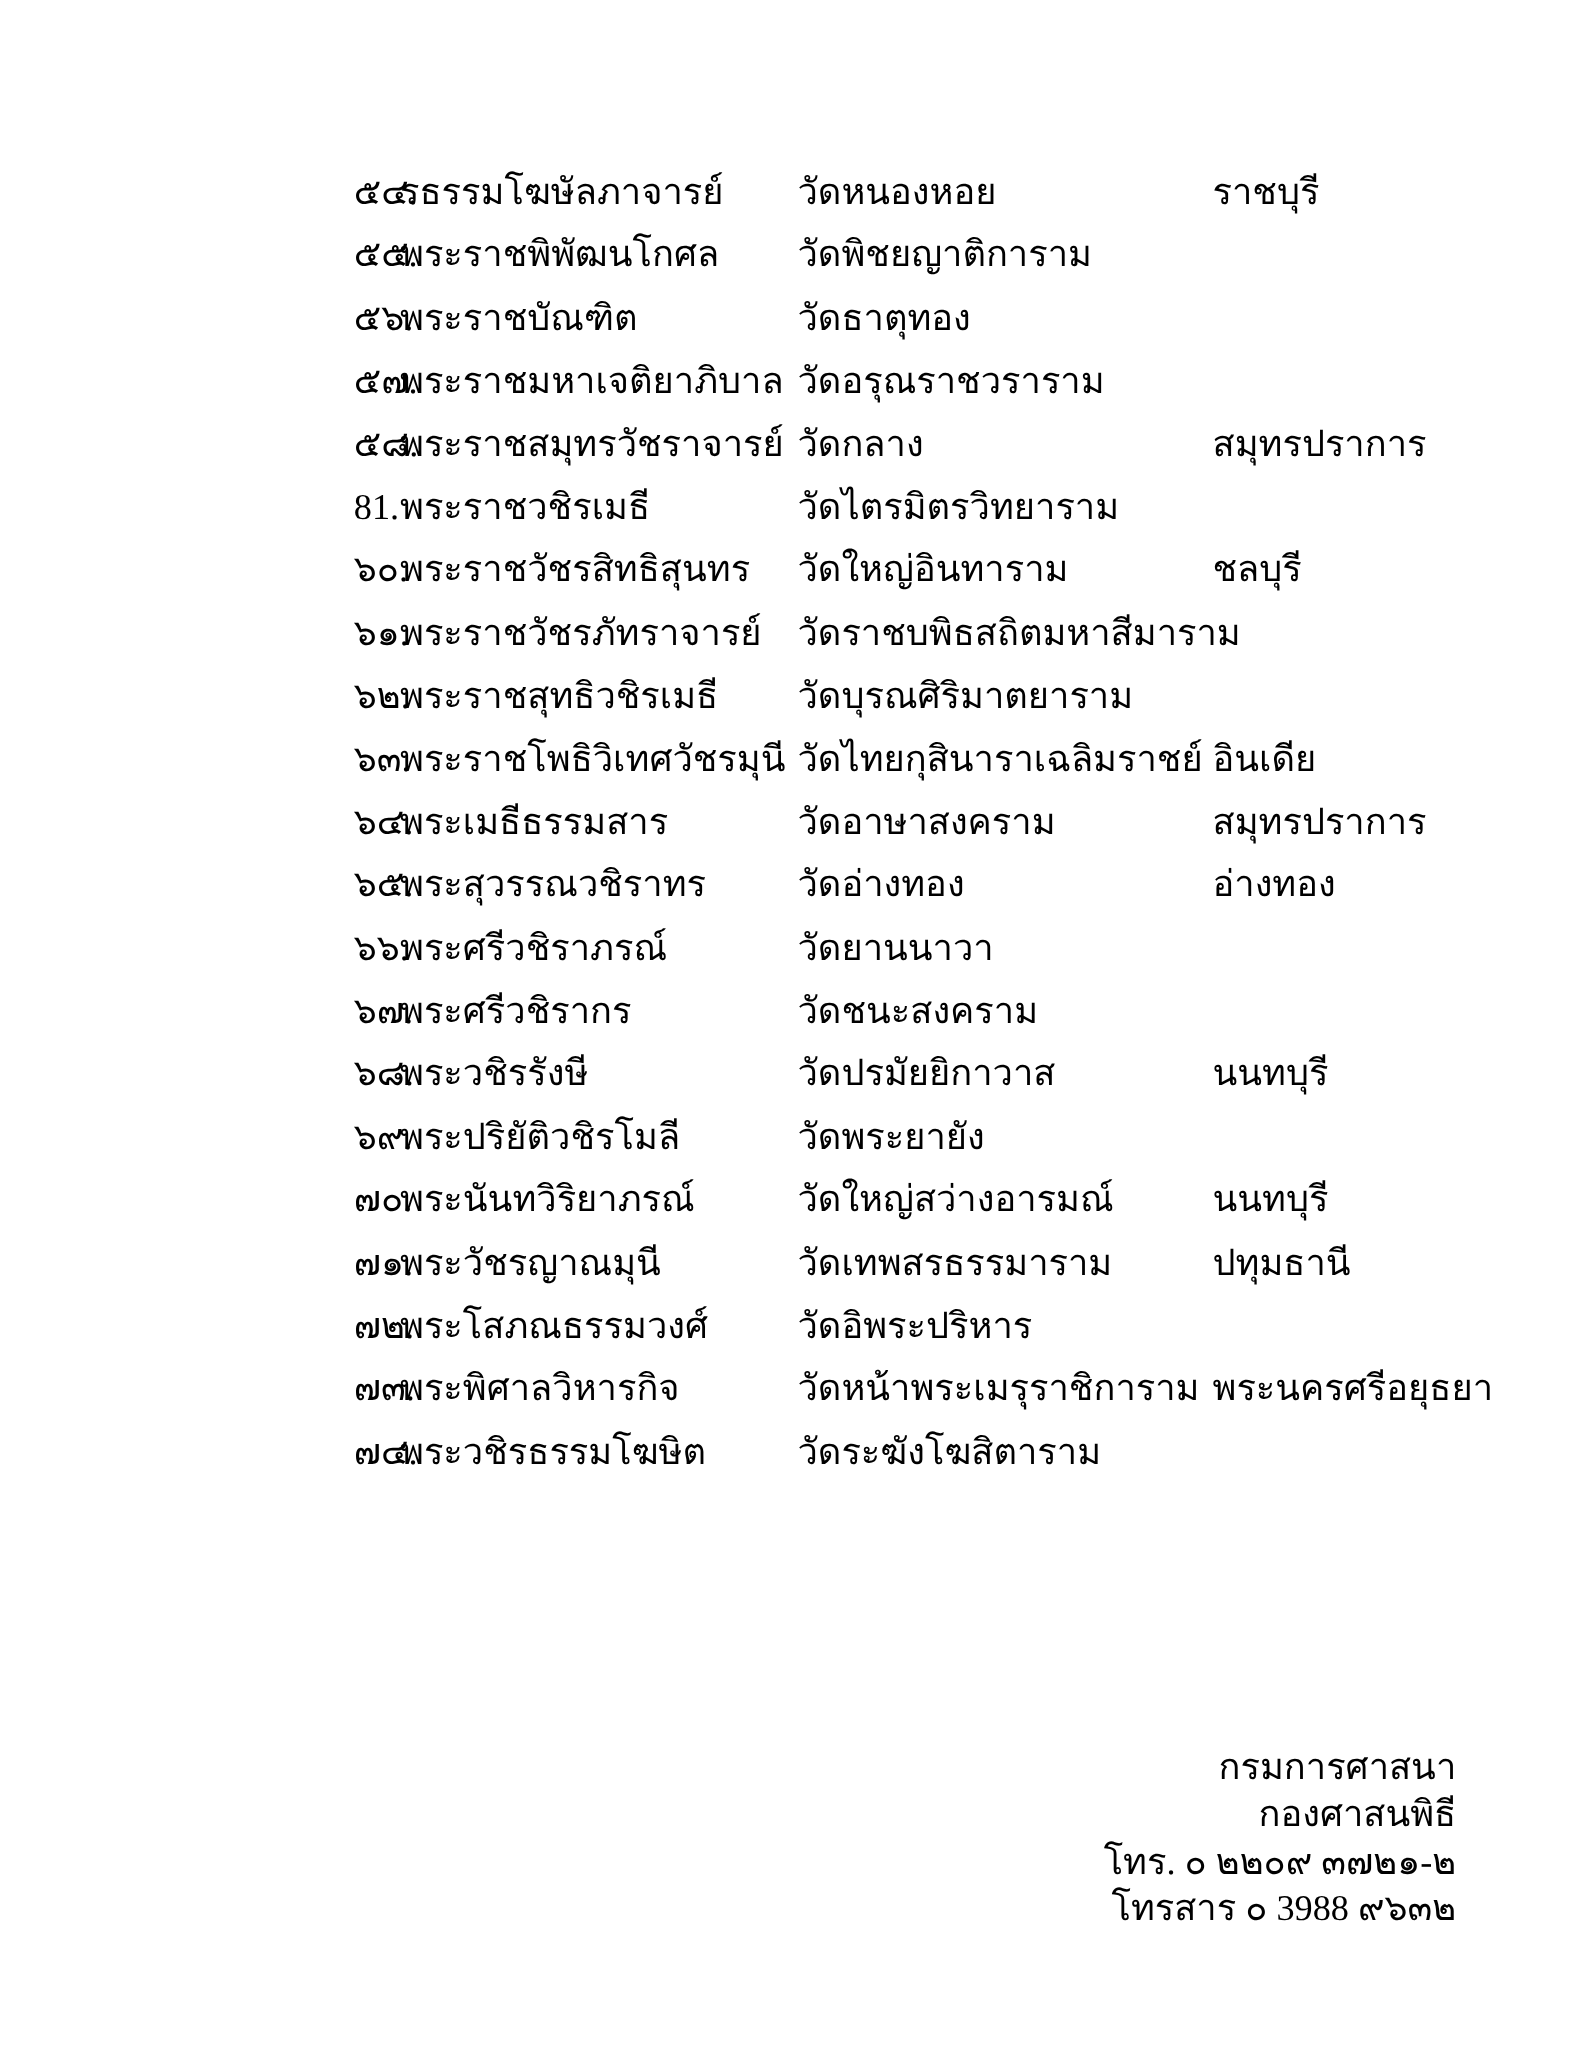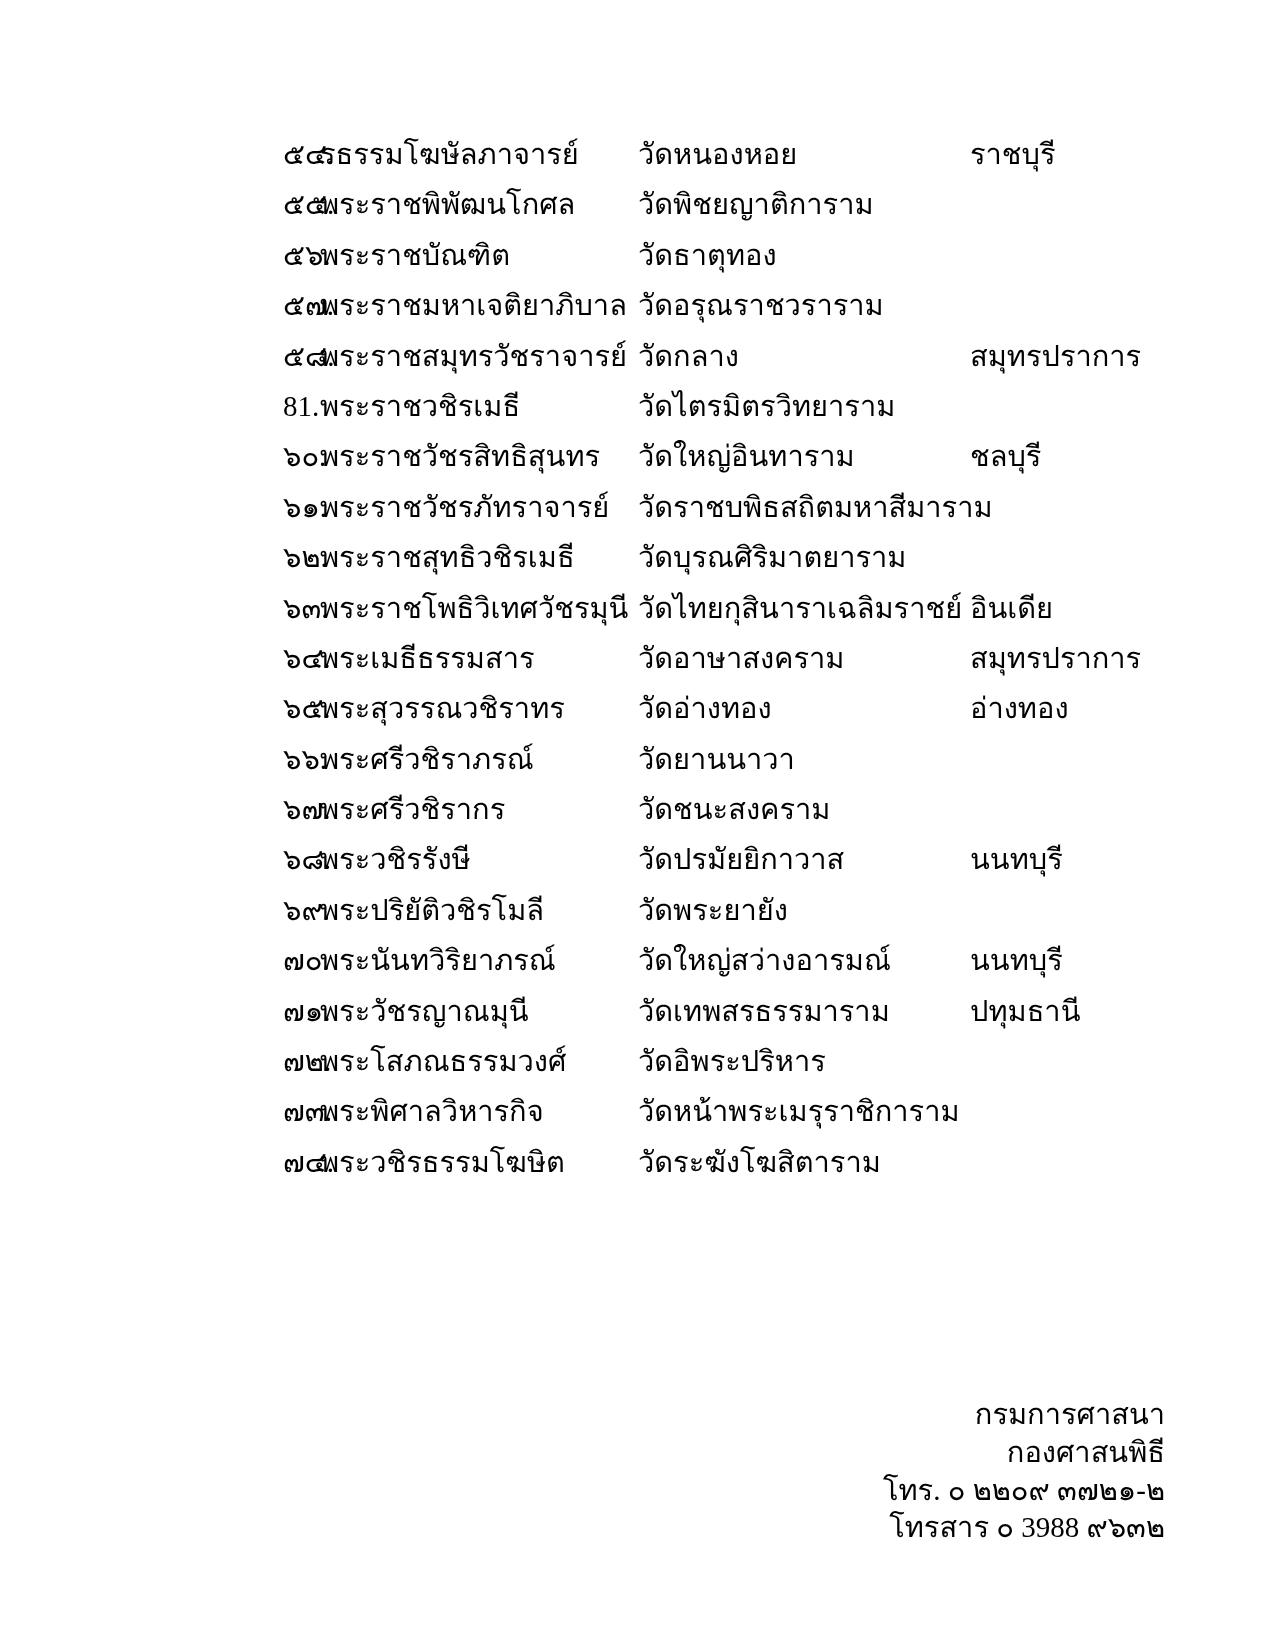--- a/index.html
+++ b/index.html
@@ -178,20 +178,21 @@
       <span class="num">๗๒.</span>
       <span class="name">พระโสภณธรรมวงศ์</span>
       <span class="temple">วัดอิพระปริหาร</span>
       <span class="province"></span>
     </div>
 
     <div class="row">
       <span class="num">๗๓.</span>
       <span class="name">พระพิศาลวิหารกิจ</span>
       <span class="temple">วัดหน้าพระเมรุราชิการาม</span>
+      <span class="province">พระนครศรีอยุธยา</span>
     </div>
 
     <div class="row">
       <span class="num">๗๔.</span>
       <span class="name">พระวชิรธรรมโฆษิต</span>
       <span class="temple">วัดระฆังโฆสิตาราม</span>
       <span class="province"></span>
     </div>
   </div>
 

